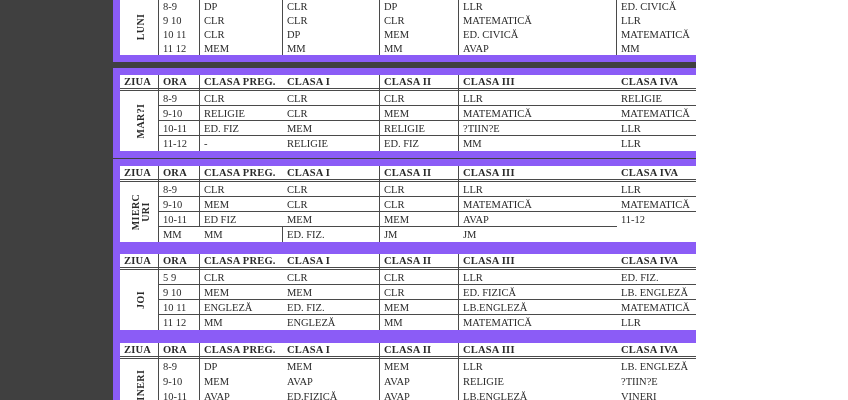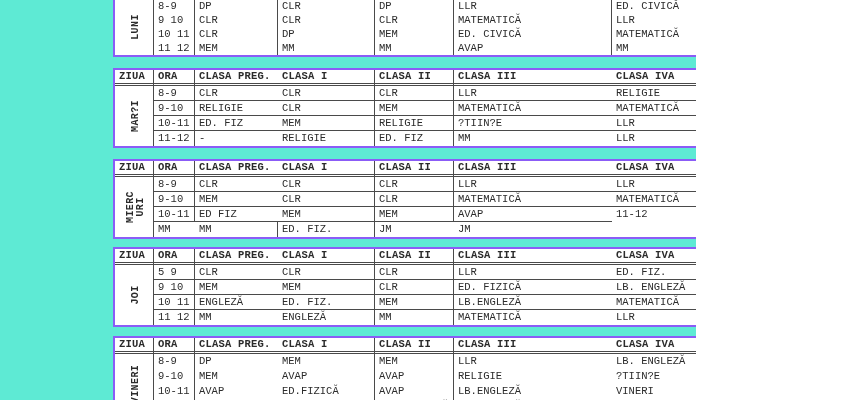--- a/index.html
+++ b/index.html
@@ -1,23 +1,23 @@
 <!DOCTYPE html>
 <html><head>
 <meta charset="utf-8">
 <style>
   html,body{margin:0;padding:0;background:#ffffff;}
   .page{
-    position:relative;width:696px;height:400px;overflow:hidden;background:#5eead4;
-    font-family:Liberation Mono, monospace;color:#2b2b2b;
+    position:relative;width:696px;height:400px;overflow:hidden;background:#404040;
+    font-family:Liberation Serif, serif;color:#2b2b2b;
   }
   .tt{
     position:absolute;left:113px;display:grid;background:#ffffff;
     grid-template-columns:39px 41px 83px 97px 79px 158px 130px;
-    border:2px solid #8b5cf6;
+    border:7px solid #8b5cf6;
     font-size:10.5px;line-height:11px;
   }
   .tt.withheader{grid-template-rows:16px repeat(4,15px);}
   .tt.noheader{grid-template-rows:repeat(4,14px);border-top:none;}
   .tt > div{
     display:flex;align-items:center;box-sizing:border-box;
     padding-left:4px;overflow:hidden;white-space:nowrap;
   }
   .hc{font-weight:bold;border-bottom:3px double #4a4a4a;letter-spacing:0.2px;}
   .c1{border-right:1px solid #4a4a4a;}

